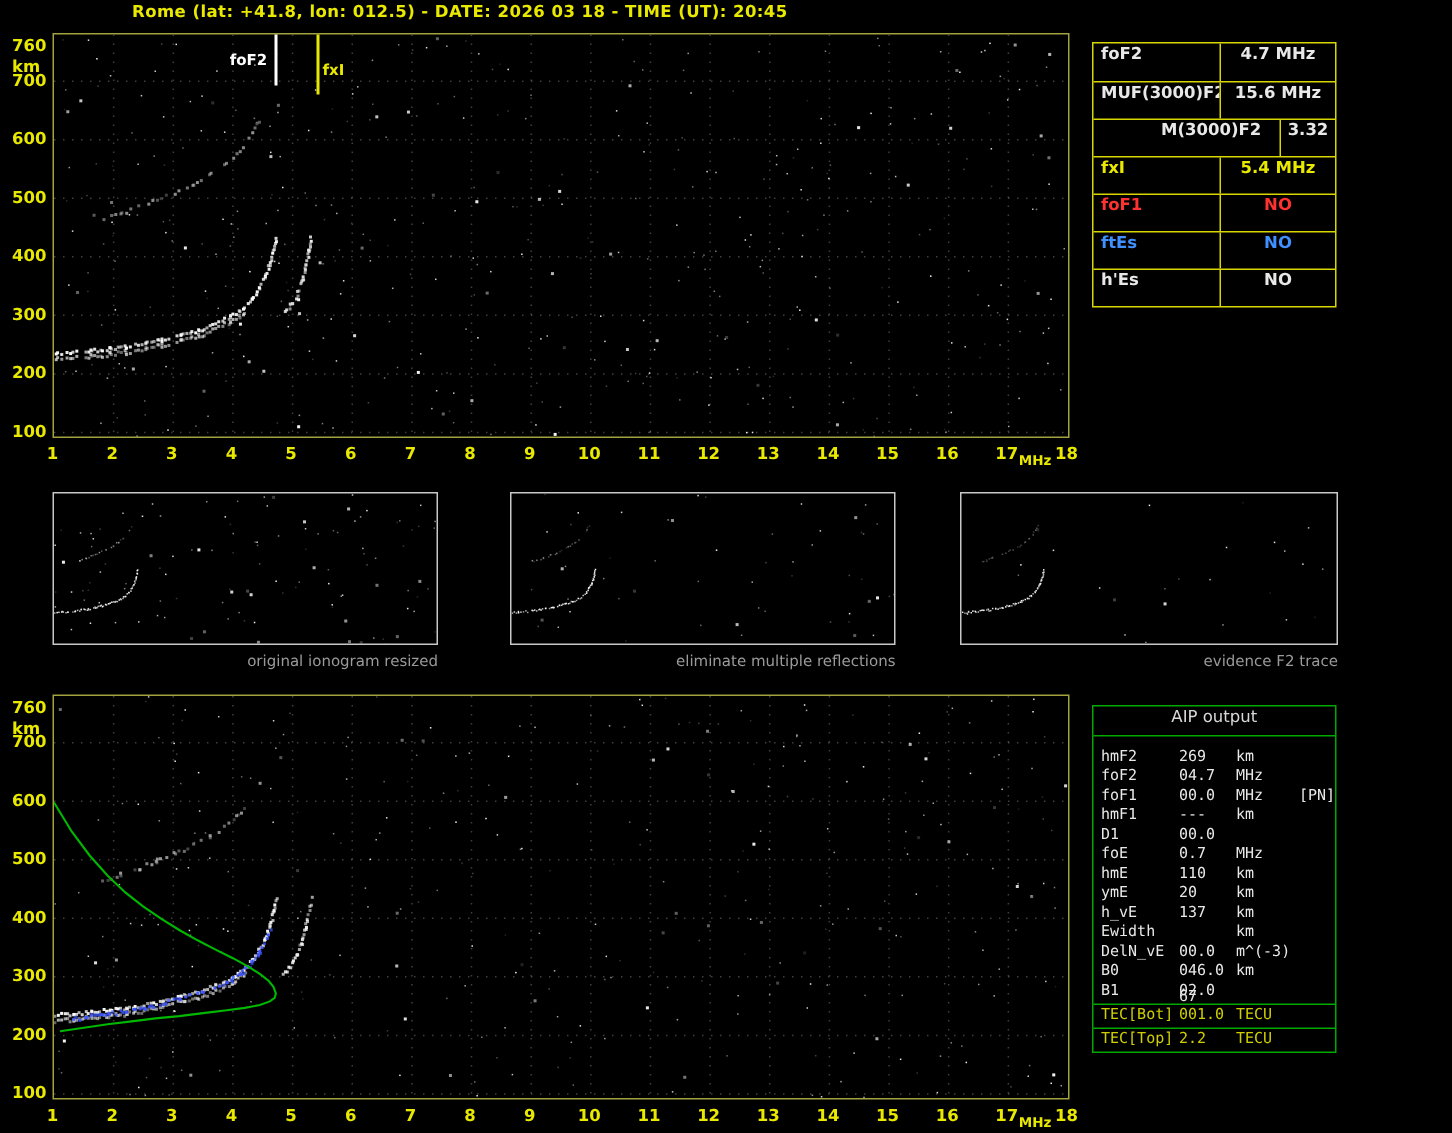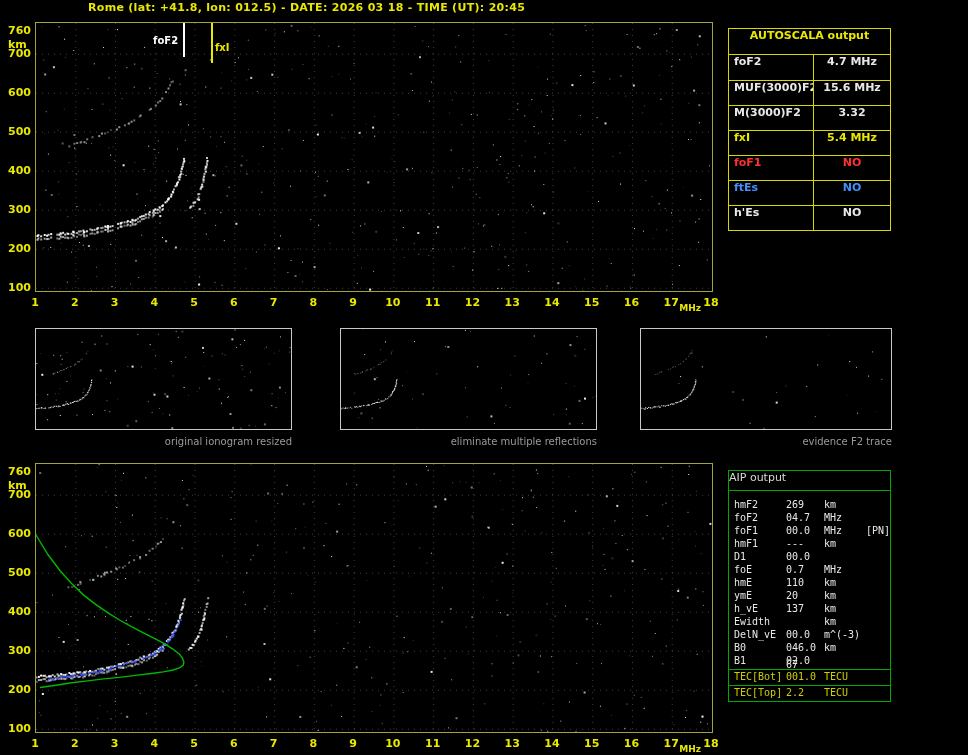--- a/index.html
+++ b/index.html
@@ -27,21 +27,21 @@
   .as-title { height:26px; line-height:25px; text-align:center; color:#e8e800; font:bold 11px "DejaVu Sans",sans-serif; border-bottom:1px solid #d8d800; }
   .as-row { display:flex; height:25px; border-top:1px solid #d8d800; }
   .as-row:first-child { border-top:none; }
   .as-lab { width:84px; padding-left:5px; line-height:24px; font:bold 11px "DejaVu Sans",sans-serif; white-space:nowrap; overflow:hidden; }
   .as-val { flex:1; border-left:1px solid #d8d800; text-align:center; line-height:24px; font:bold 11px "DejaVu Sans",sans-serif; white-space:nowrap; }
 
   .thumb { position:absolute; top:328px; height:102px; border:1px solid #c8c8c8; background:#000; }
   .thumb-caption { position:absolute; top:436px; text-align:right; color:#9a9a9a; font:10px "DejaVu Sans",sans-serif; }
 
   .panel-aip { position:absolute; left:728px; top:470px; width:163px; height:232px; border:1px solid #00a800; background:#000; }
-  .aip-title { height:20px; line-height:20px; text-align:left; color:#d8d8d8; font:11px "DejaVu Sans",sans-serif; border-bottom:1px solid #00a800; margin-bottom:8px; }
+  .aip-title { height:20px; line-height:20px; text-align:center; color:#d8d8d8; font:11px "DejaVu Sans",sans-serif; border-bottom:1px solid #00a800; margin-bottom:8px; }
   .aip-row { display:grid; grid-template-columns:52px 38px 42px 1fr; height:13px; line-height:13px; padding:0 5px; font:10px "DejaVu Sans Mono",monospace; white-space:nowrap; }
   .aip-row.sep { border-top:1px solid #00a800; height:15px; line-height:14px; margin-top:1px; }
 </style>
 </head>
 <body>
 
 <div id="screen">
 
   <div class="main-title">Rome (lat: +41.8, lon: 012.5) - DATE: 2026 03 18 - TIME (UT): 20:45</div>
 
@@ -729,32 +729,31 @@
         <rect x="134.3" y="58.5" width="2" height="2" fill="#c0c0c0" opacity="0.40"></rect>
         <rect x="136.0" y="57.5" width="2" height="2" fill="#c0c0c0" opacity="0.46"></rect>
       </svg>
     <div class="vline white" id="foF2Line" style="left: 147.129px;"></div>
     <div class="vline yellow" id="fxILine" style="left: 174.965px;"></div>
     <div class="mlabel white" id="foF2Label" style="left: 106.129px; top: 12px;">foF2</div>
     <div class="mlabel yellow" id="fxILabel" style="left: 178.965px; top: 19px;">fxI</div>
   </div>
 
   <div class="panel-as">
-    <div class="as-title">AUTOSCALA output</div>
     <div id="asRows">
         <div class="as-row">
           <div class="as-lab" style="color: rgb(232, 232, 232);">foF2</div>
           <div class="as-val" style="color: rgb(232, 232, 232);">4.7 MHz</div>
         </div>
         <div class="as-row">
           <div class="as-lab" style="color: rgb(232, 232, 232);">MUF(3000)F2</div>
           <div class="as-val" style="color: rgb(232, 232, 232);">15.6 MHz</div>
         </div>
         <div class="as-row">
-          <div class="as-lab" style="color: rgb(232, 232, 232);">M(3000)F2</div>
+          <div class="as-lab" style="color: rgb(232, 232, 232); margin-left: 40px;">M(3000)F2</div>
           <div class="as-val" style="color: rgb(232, 232, 232);">3.32</div>
         </div>
         <div class="as-row">
           <div class="as-lab" style="color: rgb(232, 232, 0);">fxI</div>
           <div class="as-val" style="color: rgb(232, 232, 0);">5.4 MHz</div>
         </div>
         <div class="as-row">
           <div class="as-lab" style="color: rgb(255, 50, 50);">foF1</div>
           <div class="as-val" style="color: rgb(255, 50, 50);">NO</div>
         </div>

